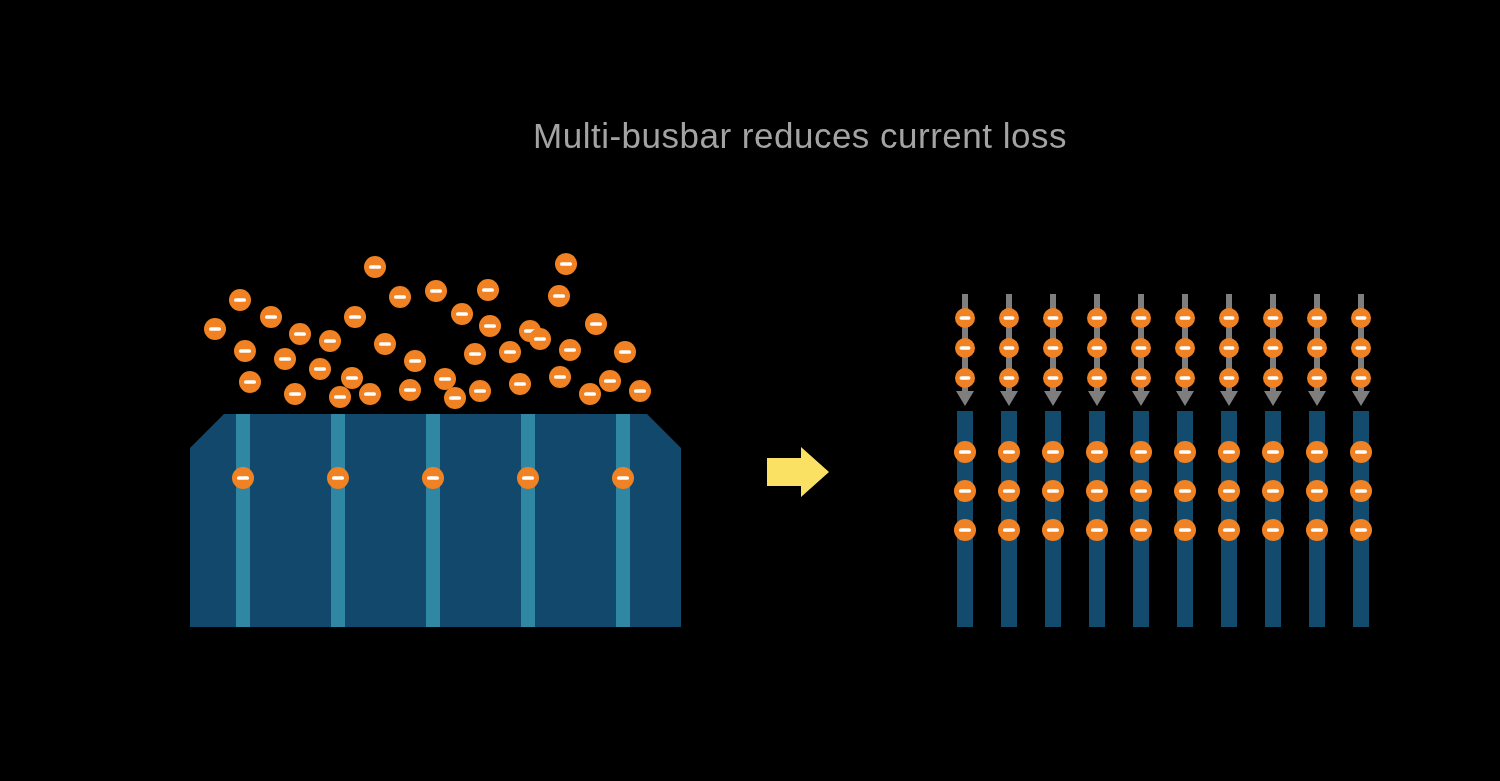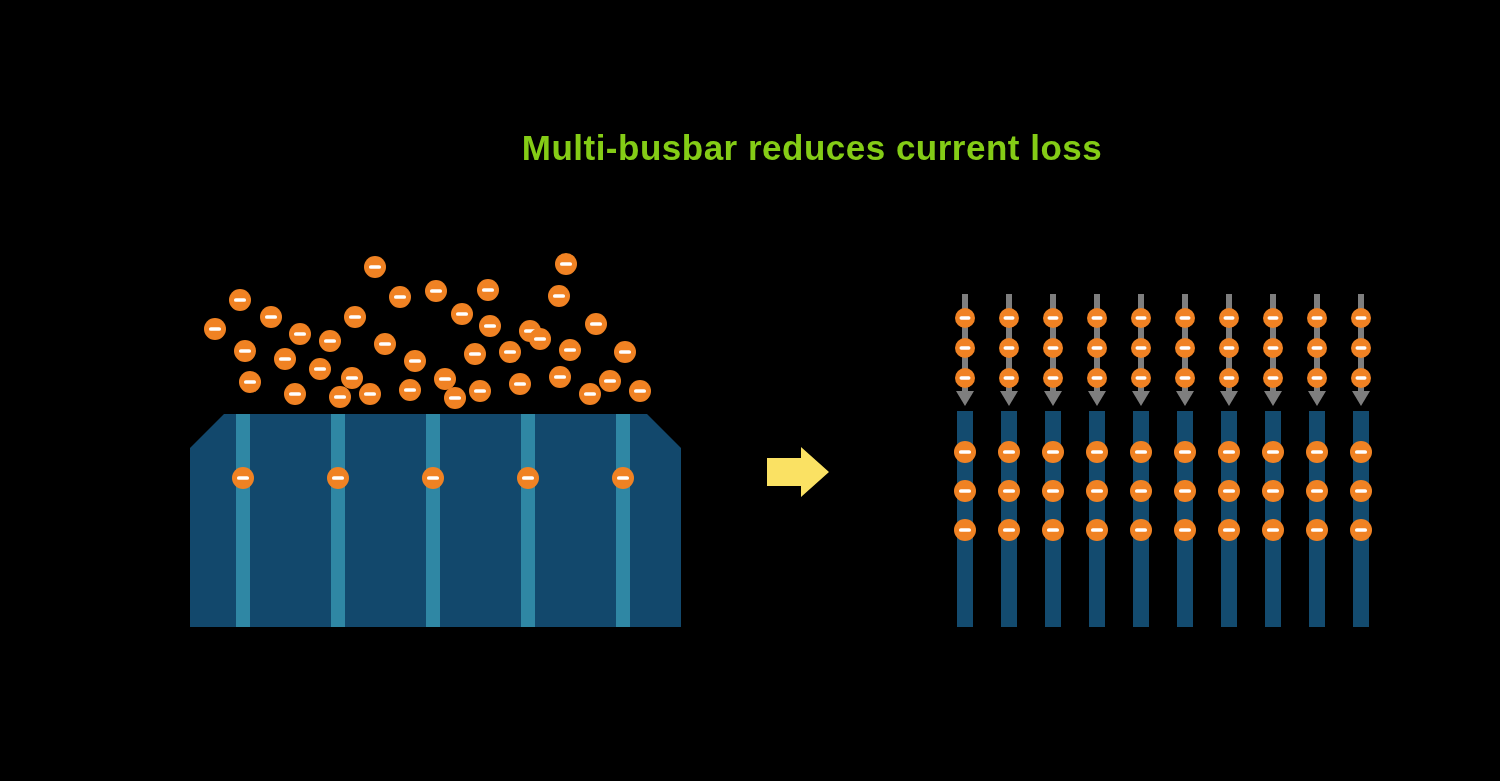--- a/index.html
+++ b/index.html
@@ -12,24 +12,24 @@
     background: #000000;
     position: relative;
     overflow: hidden;
     font-family: "Liberation Sans", sans-serif;
   }
   #title {
     position: absolute;
     top: 116px;
     left: 800px;
     transform: translateX(-50%);
-    margin: 12px;
-    color: #84cc16;
+    margin: 0;
+    color: #a3a3a3;
     font-size: 35px;
-    font-weight: 700;
+    font-weight: 400;
     letter-spacing: 0.5px;
     white-space: nowrap;
   }
   #diagram {
     position: absolute;
     top: 0;
     left: 0;
     display: block;
   }
 </style>

